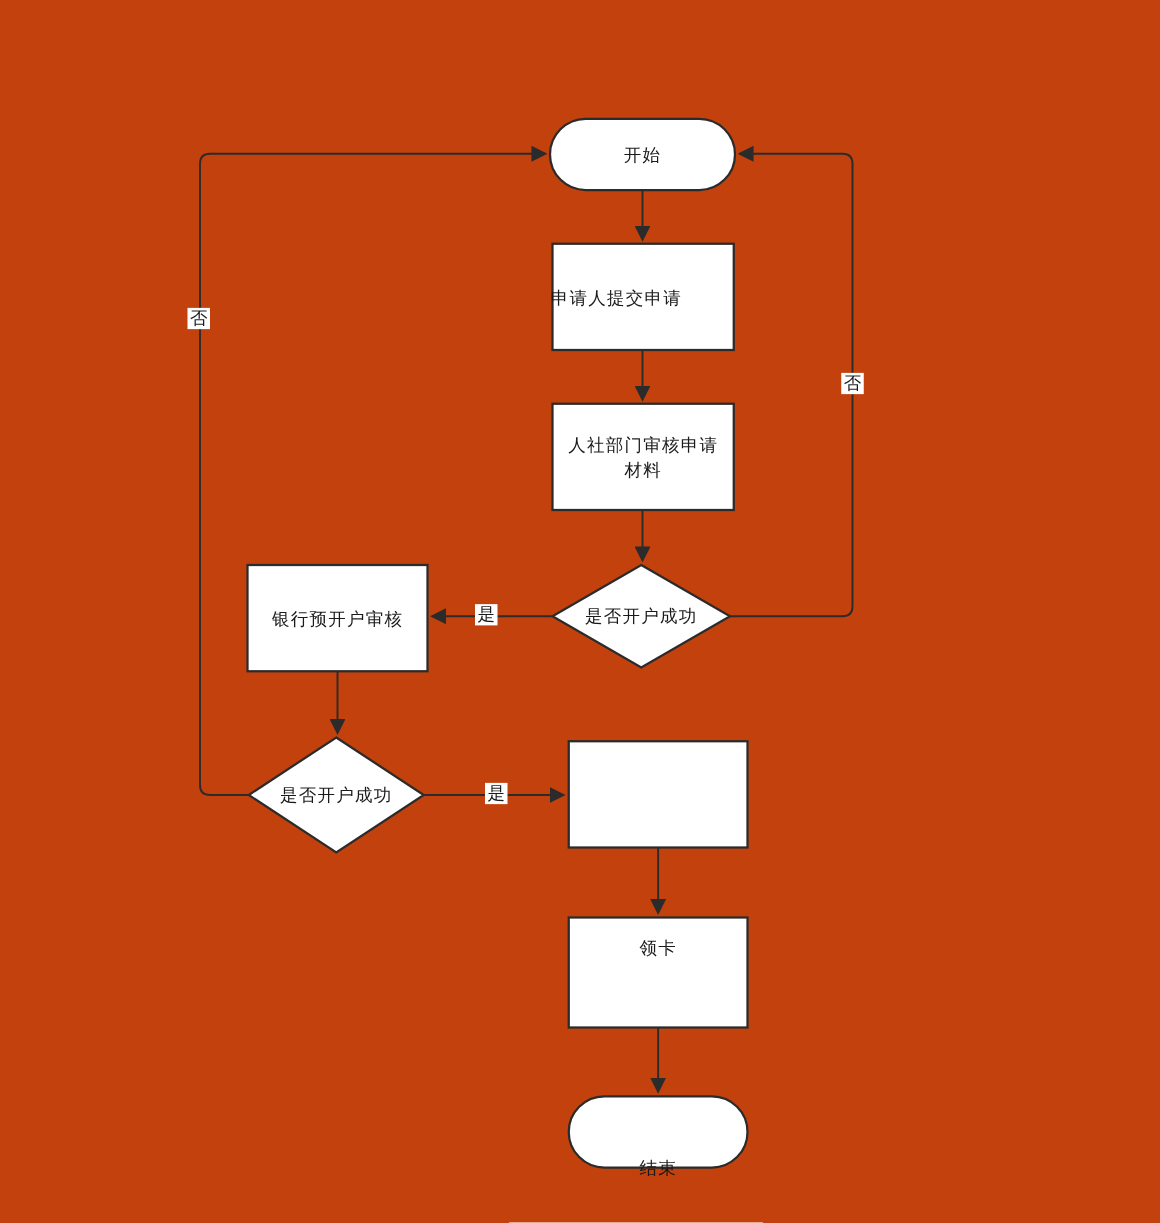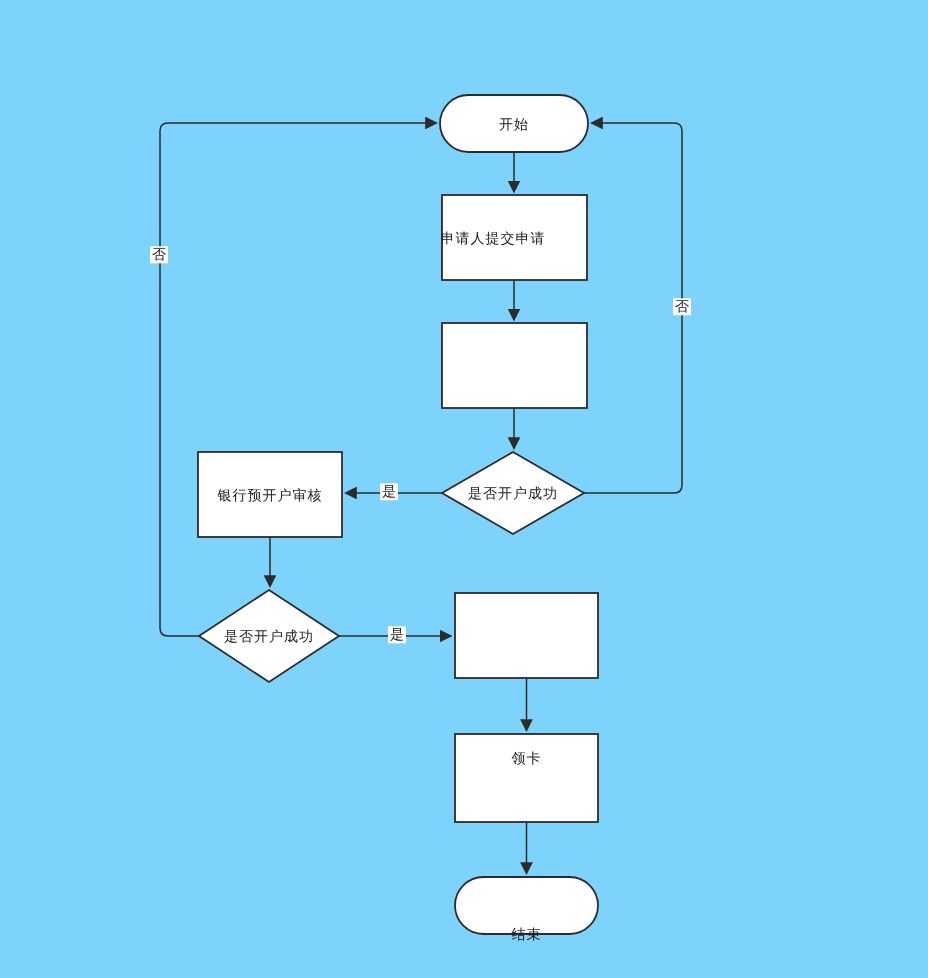--- a/index.html
+++ b/index.html
@@ -4,21 +4,21 @@
 <style>
   html, body {
     margin: 0;
     padding: 0;
     background: #ffffff;
   }
   #stage {
     position: relative;
     width: 928px;
     height: 978px;
-    background: #7dd3fc;
+    background: #c2410c;
     font-family: "Liberation Sans", "DejaVu Sans", sans-serif;
     overflow: hidden;
   }
   #edges-and-shapes {
     position: absolute;
     left: 0;
     top: 0;
     width: 928px;
     height: 978px;
   }
@@ -85,20 +85,21 @@
     <polygon class="node-shape" points="269,590 339,636 269,682 199,636"></polygon>
     <rect class="node-shape" x="455" y="593" width="143" height="85"></rect>
     <rect class="node-shape" x="455" y="734" width="143" height="88"></rect>
     <rect class="node-shape" x="455" y="877" width="143" height="57" rx="28.5" ry="28.5"></rect>
   </svg>
 
   <div class="node-label w-one-line" style="left:514px; top:124px;">开始</div>
 
   <div class="node-label w-one-line" style="left:493px; top:237.5px;">申请人提交申请</div>
 
+  <div class="node-label w-narrow" style="left:514.5px; top:365.5px;">人社部门审核申请材料</div>
 
   <div class="node-label w-one-line" style="left:513px; top:493px;">是否开户成功</div>
 
   <div class="node-label w-one-line" style="left:270px; top:494.5px;">银行预开户审核</div>
 
   <div class="node-label w-one-line" style="left:269px; top:636px;">是否开户成功</div>
 
 
   <div class="node-label w-one-line" style="left:526.5px; top:758px;">领卡</div>
 

